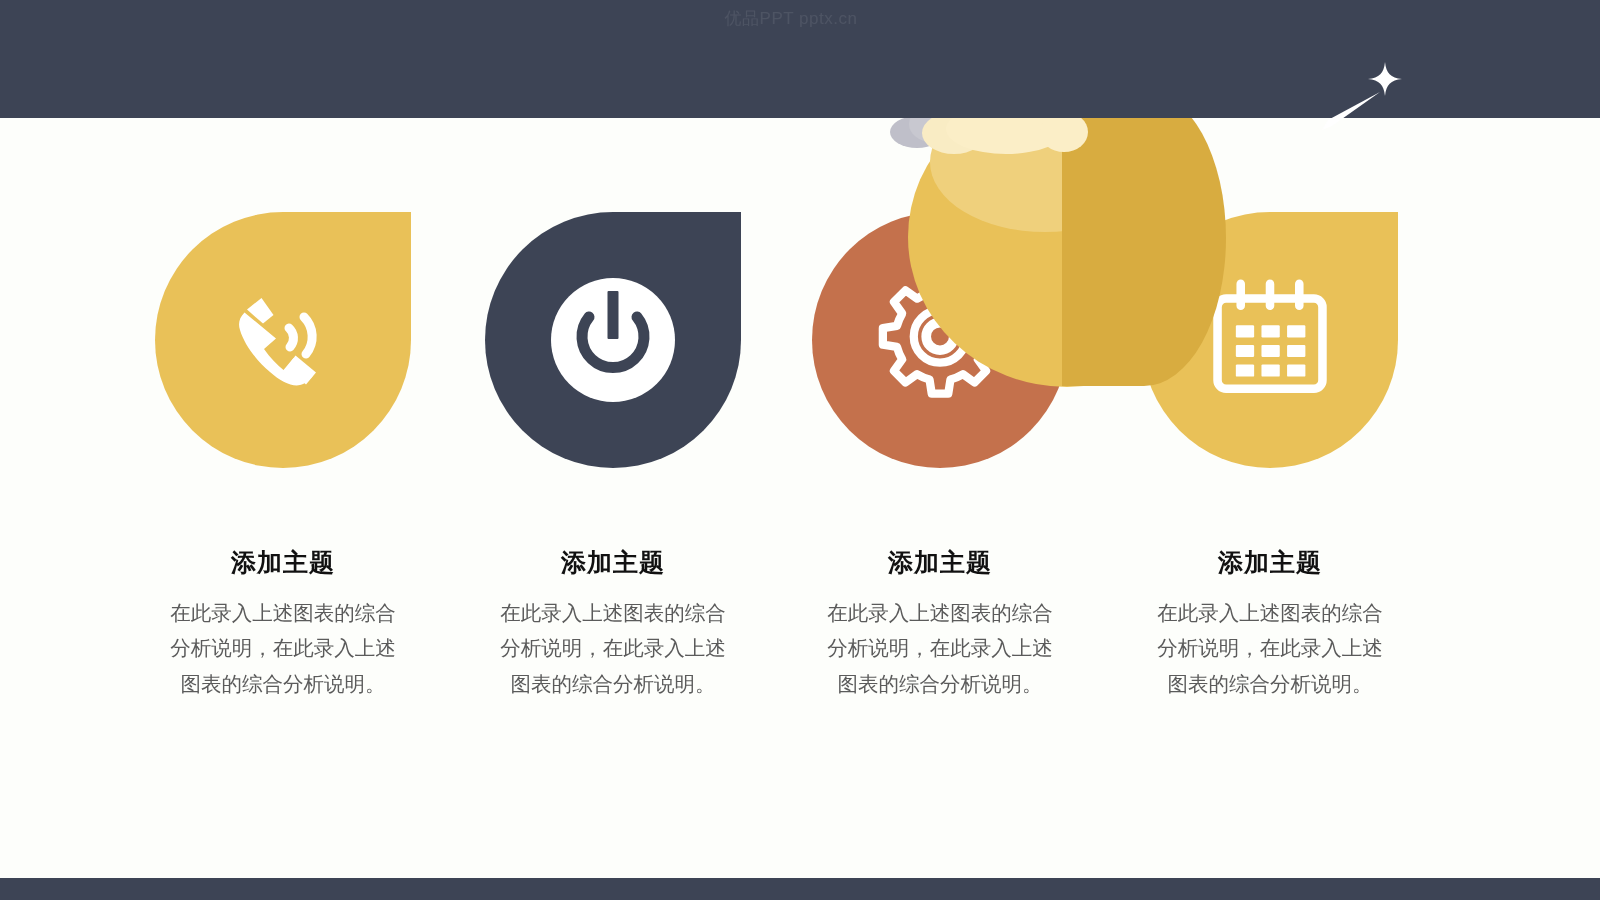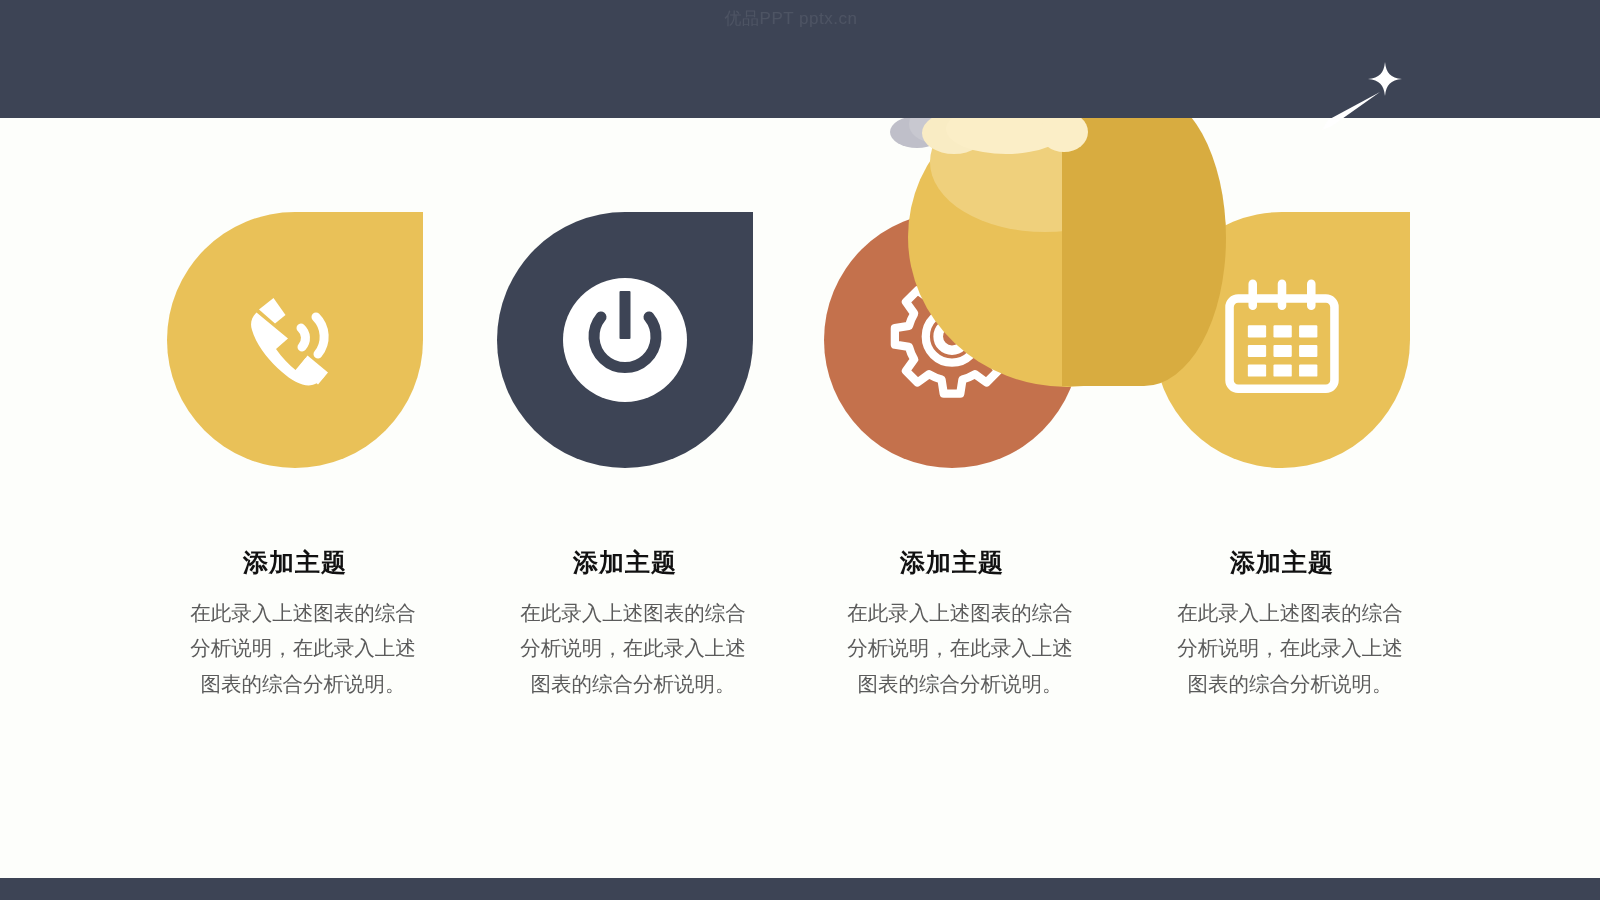--- a/index.html
+++ b/index.html
@@ -118,21 +118,21 @@
     left: 0;
     top: 878px;
     width: 1600px;
     height: 22px;
     background: #3d4455;
   }
 
   
   .cards {
     position: absolute;
-    left: 12px;
+    left: 0;
     top: 118px;
     width: 1536px;
     height: 760px;
     padding-left: 40px;
   }
   .card {
     position: absolute;
     top: 94px;
     width: 256px;
     height: 660px;
@@ -158,21 +158,21 @@
     text-align: center;
     font-size: 25px;
     font-weight: bold;
     color: #111111;
     letter-spacing: 1px;
     line-height: 1;
   }
   .card-body {
     margin-top: 21px;
     width: 238px;
-    margin-left: 17px;
+    margin-left: 9px;
     text-align: center;
     font-size: 20.5px;
     line-height: 1.72;
     color: #5b5b5b;
     font-family: "DejaVu Sans", "Liberation Sans", sans-serif;
   }
 </style>
 </head>
 <body>
 

